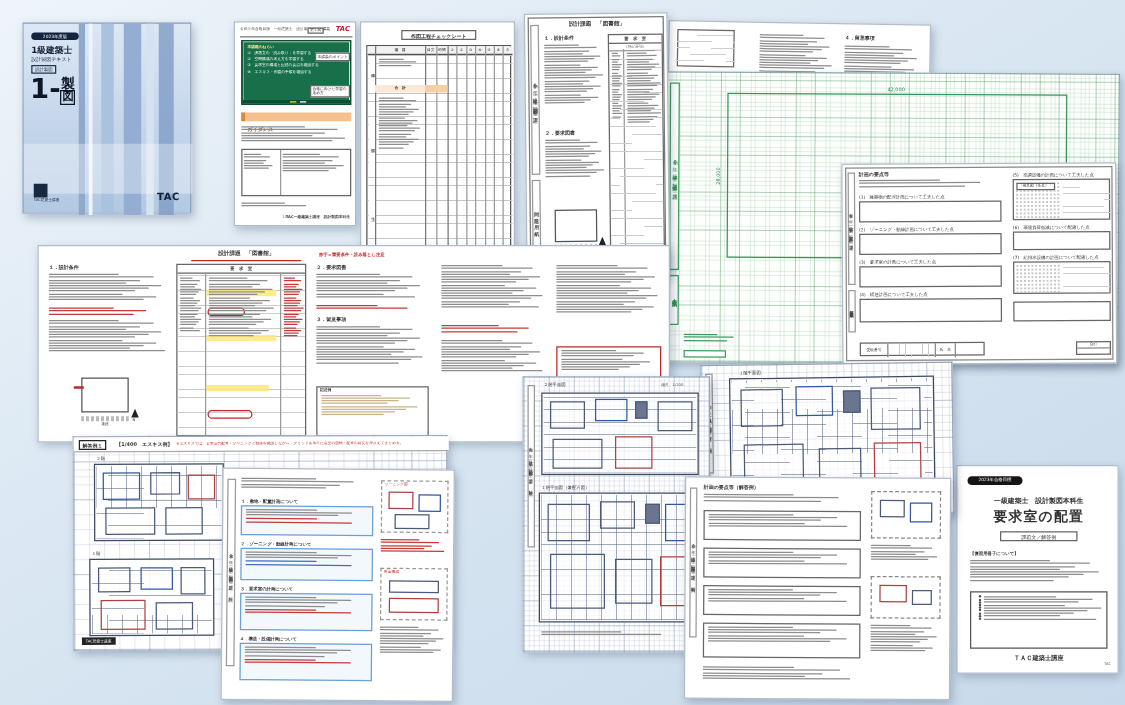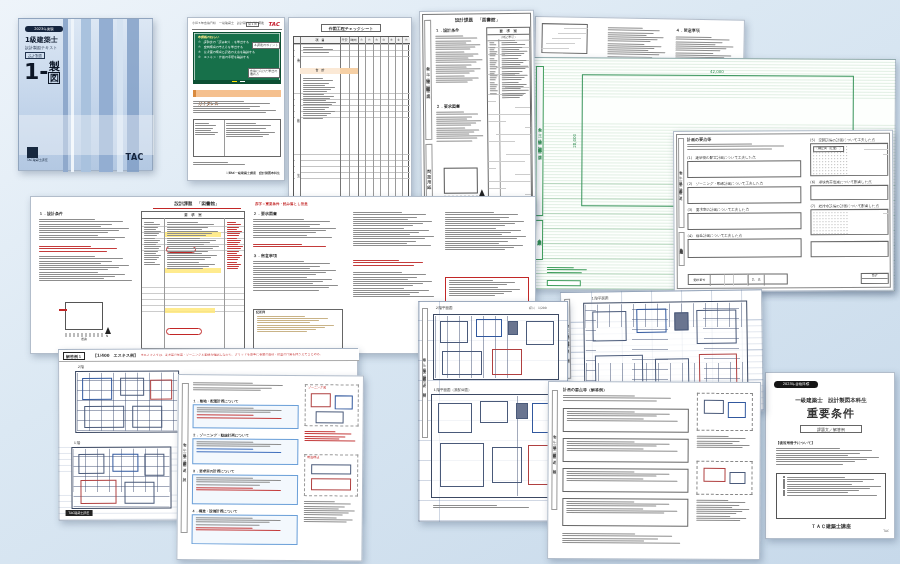--- a/index.html
+++ b/index.html
@@ -909,21 +909,21 @@
         <div class="tl" style="width: 72%;"></div>
         <div class="tl" style="width: 61%;"></div>
         <div class="tl" style="width: 90%;"></div>
         <div class="tl" style="width: 79%;"></div>
       </div>
   </div>
 
   <div class="doc" style="left:765px;top:372px;width:130px;height:167px;z-index:2;">
     <div class="abs" style="left:8px;top:8px;width:44px;height:7px;background:#151515;color:#fff;font-size:3.5px;text-align:center;line-height:7px;border-radius:3.5px;">2023年合格目標</div>
     <div class="abs b ctr" style="left:0;top:24px;width:130px;font-size:5.5px;">一級建築士　設計製図本科生</div>
-    <div class="abs b ctr" style="left:0;top:33px;width:130px;font-size:11px;letter-spacing:1px;">重要条件</div>
+    <div class="abs b ctr" style="left:0;top:33px;width:130px;font-size:11px;letter-spacing:1px;">要求室の配置</div>
     <div class="abs box t4 ctr" style="left:34px;top:52px;width:62px;height:8px;line-height:8px;">課題文／解答例</div>
     <div class="abs t35 b" style="left:10px;top:68px;">【復習用冊子について】</div>
     <div class="abs dense" style="left:10px;top:74px;width:110px;">
         <div class="tl" style="width: 58%;"></div>
         <div class="tl" style="width: 87%;"></div>
         <div class="tl" style="width: 76%;"></div>
         <div class="tl" style="width: 65%;"></div>
         <div class="tl" style="width: 94%;"></div>
         <div class="tl" style="width: 83%;"></div>
         <div class="tl" style="width: 72%;"></div>

